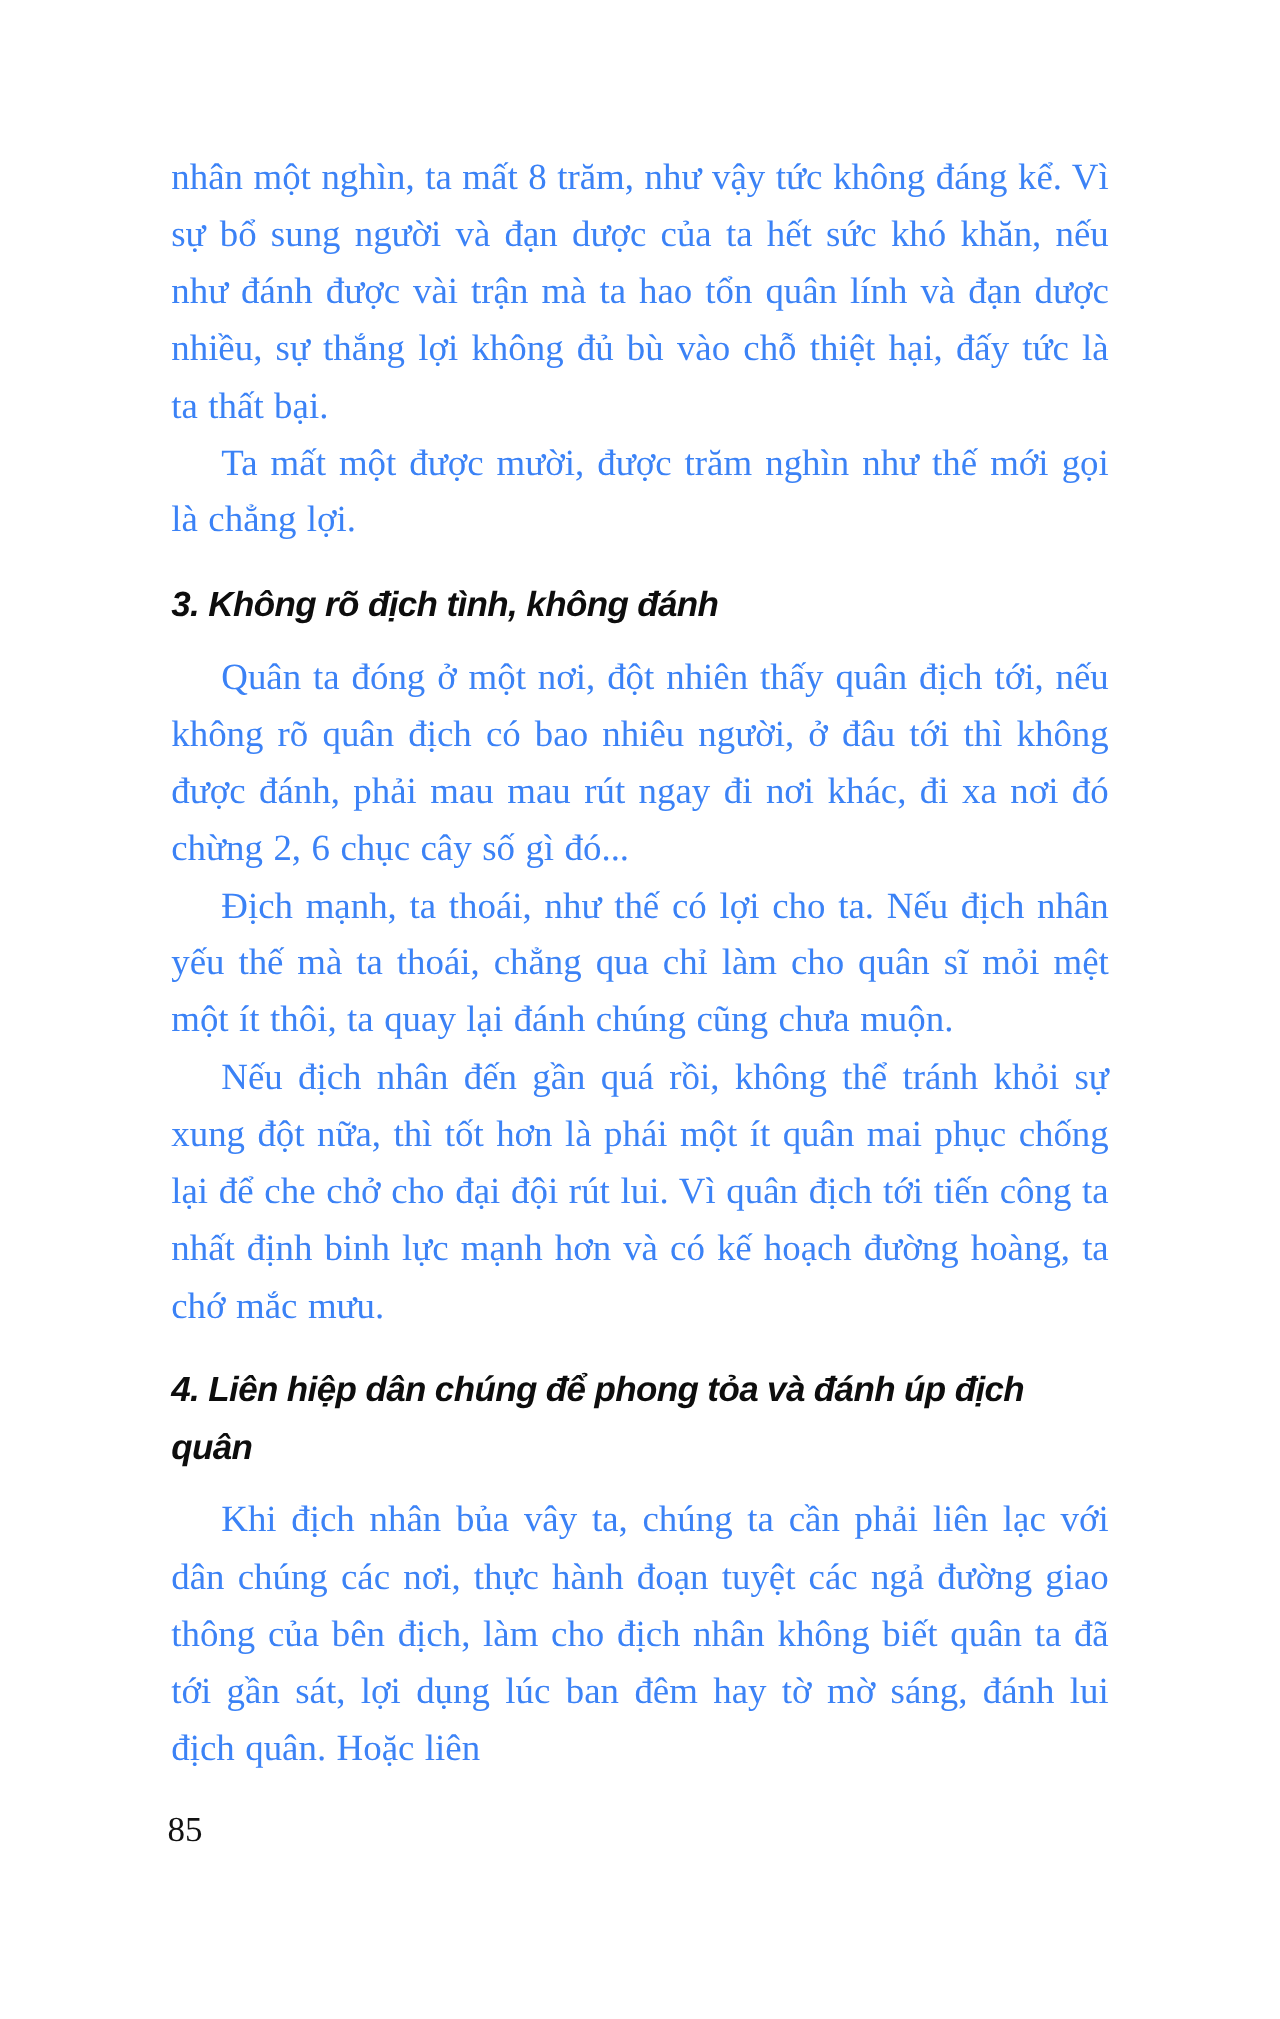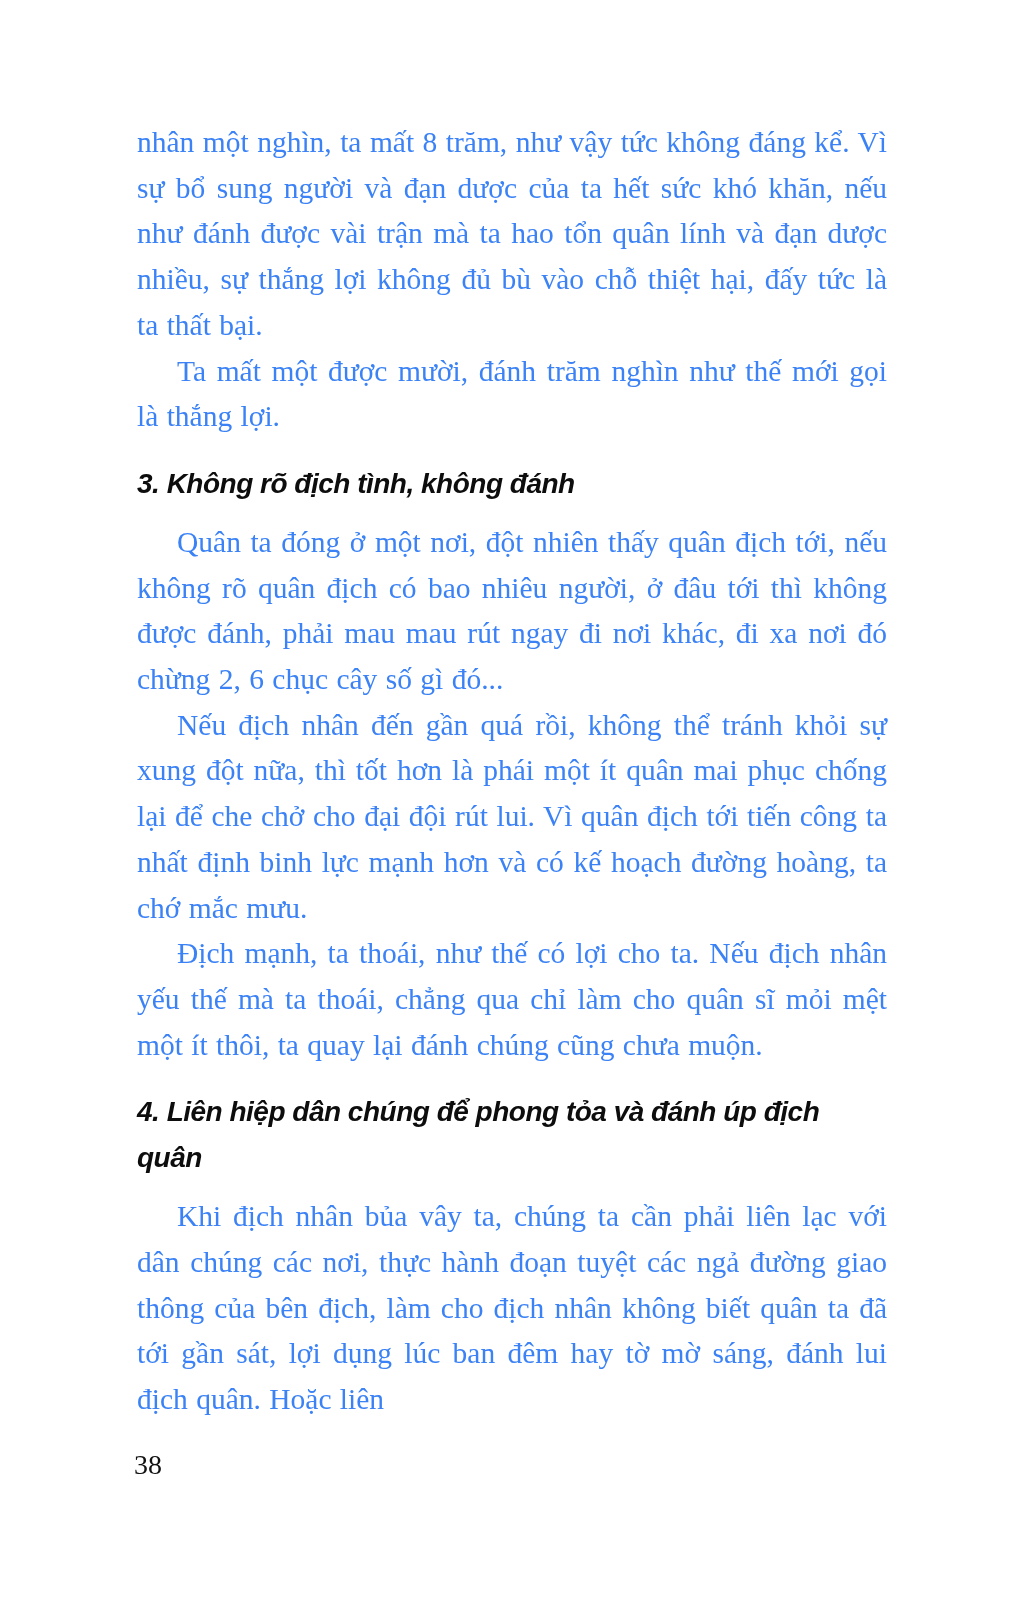--- a/index.html
+++ b/index.html
@@ -52,22 +52,22 @@
     font-size: 28px;
     line-height: 34px;
     color: #121212;
   }
 </style>
 </head>
 <body>
 
 <div class="page">
   <p class="para">nhân một nghìn, ta mất 8 trăm, như vậy tức không đáng kể. Vì sự bổ sung người và đạn dược của ta hết sức khó khăn, nếu như đánh được vài trận mà ta hao tổn quân lính và đạn dược nhiều, sự thắng lợi không đủ bù vào chỗ thiệt hại, đấy tức là ta thất bại.</p>
-  <p class="para indent">Ta mất một được mười, đánh trăm nghìn như thế mới gọi là thắng lợi.</p>
+  <p class="para indent">Ta mất một được mười, được trăm nghìn như thế mới gọi là chẳng lợi.</p>
   <h3 class="heading">3. Không rõ địch tình, không đánh</h3>
   <p class="para indent">Quân ta đóng ở một nơi, đột nhiên thấy quân địch tới, nếu không rõ quân địch có bao nhiêu người, ở đâu tới thì không được đánh, phải mau mau rút ngay đi nơi khác, đi xa nơi đó chừng 2, 6 chục cây số gì đó...</p>
+  <p class="para indent">Địch mạnh, ta thoái, như thế có lợi cho ta. Nếu địch nhân yếu thế mà ta thoái, chẳng qua chỉ làm cho quân sĩ mỏi mệt một ít thôi, ta quay lại đánh chúng cũng chưa muộn.</p>
   <p class="para indent">Nếu địch nhân đến gần quá rồi, không thể tránh khỏi sự xung đột nữa, thì tốt hơn là phái một ít quân mai phục chống lại để che chở cho đại đội rút lui. Vì quân địch tới tiến công ta nhất định binh lực mạnh hơn và có kế hoạch đường hoàng, ta chớ mắc mưu.</p>
-  <p class="para indent">Địch mạnh, ta thoái, như thế có lợi cho ta. Nếu địch nhân yếu thế mà ta thoái, chẳng qua chỉ làm cho quân sĩ mỏi mệt một ít thôi, ta quay lại đánh chúng cũng chưa muộn.</p>
   <h3 class="heading">4. Liên hiệp dân chúng để phong tỏa và đánh úp địch quân</h3>
   <p class="para indent">Khi địch nhân bủa vây ta, chúng ta cần phải liên lạc với dân chúng các nơi, thực hành đoạn tuyệt các ngả đường giao thông của bên địch, làm cho địch nhân không biết quân ta đã tới gần sát, lợi dụng lúc ban đêm hay tờ mờ sáng, đánh lui địch quân. Hoặc liên</p>
 </div>
 
-<div class="page-number">38</div>
+<div class="page-number">85</div>
 
 </body></html>

